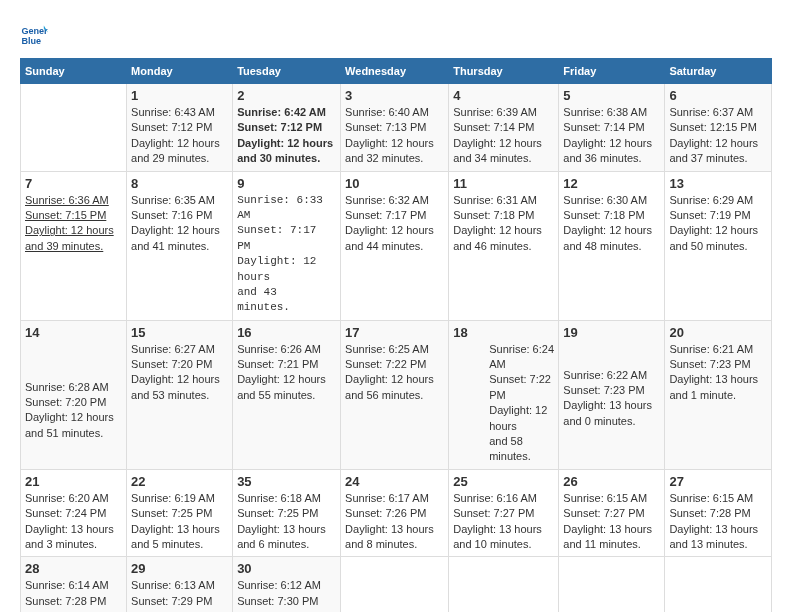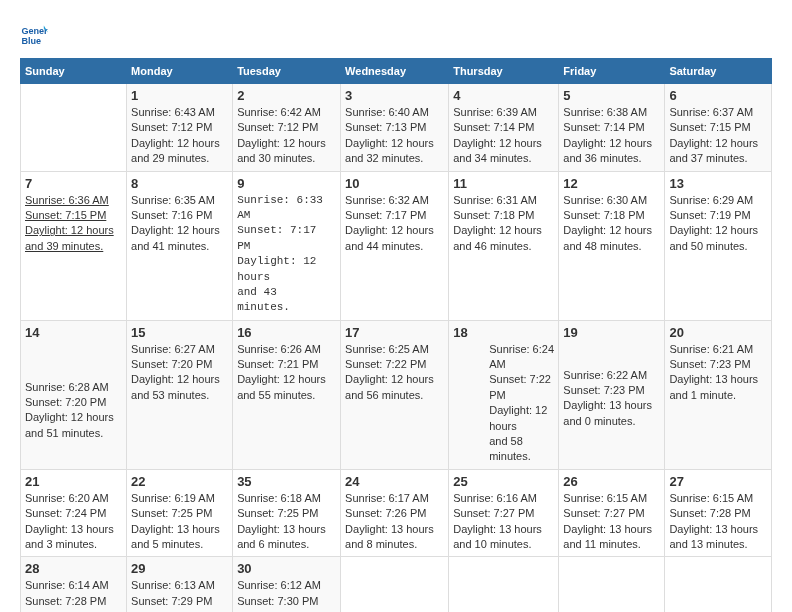--- a/index.html
+++ b/index.html
@@ -114,21 +114,21 @@
         <td class="empty"></td>
         <td>
           <span class="day-num">1</span>
           <div class="day-info" style="white-space: pre-line;">Sunrise: 6:43 AM
 Sunset: 7:12 PM
 Daylight: 12 hours
 and 29 minutes.</div>
         </td>
         <td>
           <span class="day-num">2</span>
-          <div class="day-info" style="white-space: pre-line;">Sunrise: 6:42 AM
+          <div class="day-info" style="white-space: pre-line; font-weight: bold;">Sunrise: 6:42 AM
 Sunset: 7:12 PM
 Daylight: 12 hours
 and 30 minutes.</div>
         </td>
         <td>
           <span class="day-num">3</span>
           <div class="day-info" style="white-space: pre-line;">Sunrise: 6:40 AM
 Sunset: 7:13 PM
 Daylight: 12 hours
 and 32 minutes.</div>
@@ -143,21 +143,21 @@
         <td>
           <span class="day-num">5</span>
           <div class="day-info" style="white-space: pre-line;">Sunrise: 6:38 AM
 Sunset: 7:14 PM
 Daylight: 12 hours
 and 36 minutes.</div>
         </td>
         <td>
           <span class="day-num">6</span>
           <div class="day-info" style="white-space: pre-line;">Sunrise: 6:37 AM
-Sunset: 7:15 PM
+Sunset: 12:15 PM
 Daylight: 12 hours
 and 37 minutes.</div>
         </td>
       </tr>
       <tr>
         <td>
           <span class="day-num">7</span>
           <div class="day-info" style="white-space: pre-line; text-decoration: underline;">Sunrise: 6:36 AM
 Sunset: 7:15 PM
 Daylight: 12 hours

